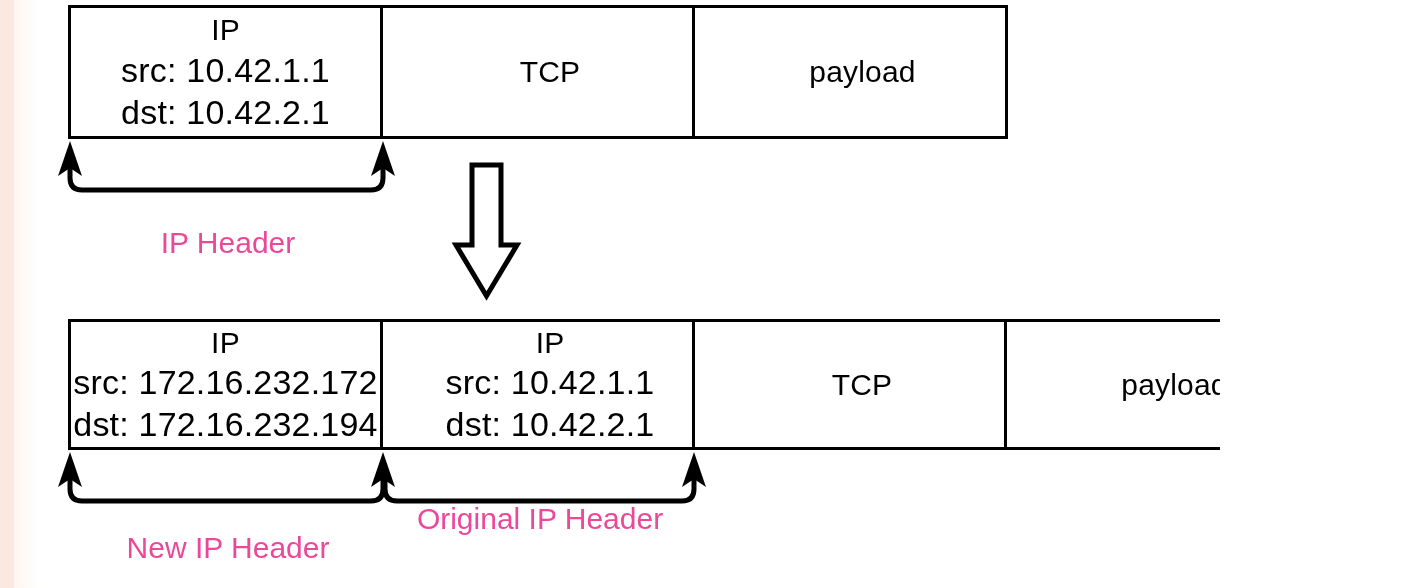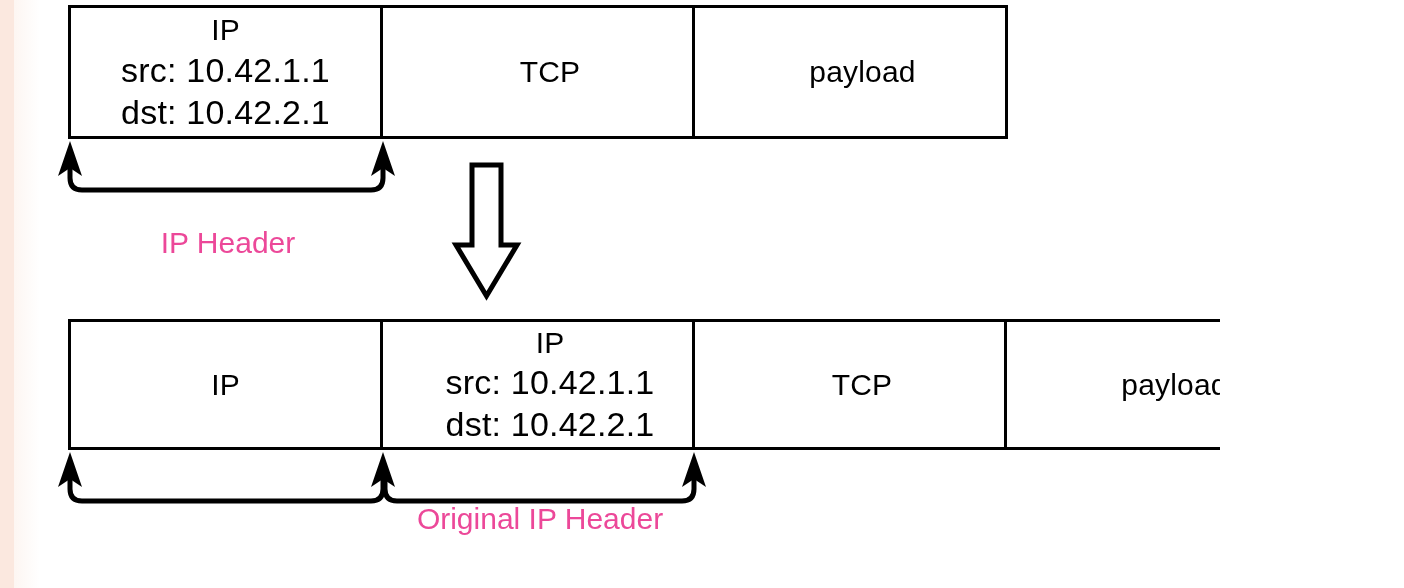--- a/index.html
+++ b/index.html
@@ -125,20 +125,22 @@
     <div class="cell single" style="width:313px; height:134px;">
       <div class="cell-title">payload</div>
     </div>
   </div>
 
   <div class="packet-row" style="left:68px; top:319px; width:1252px; height:131px;">
 
     <div class="cell" style="width:315px; height:131px;">
       <div class="cell-stack">
         <div class="cell-title">IP</div>
+        <div class="cell-line">src: 172.16.232.172</div>
+        <div class="cell-line">dst: 172.16.232.194</div>
       </div>
     </div>
 
     <div class="cell" style="width:312px; height:131px;">
       <div class="cell-stack">
         <div class="cell-title">IP</div>
         <div class="cell-line">src: 10.42.1.1</div>
         <div class="cell-line">dst: 10.42.2.1</div>
       </div>
     </div>
@@ -173,16 +175,17 @@
     </g>
 
     <g>
       <path d="M 385 474 L 385 489 Q 385 501 397 501 L 682 501 Q 694 501 694 489 L 694 474" fill="none" stroke="#000000" stroke-width="5" stroke-linecap="butt"></path>
       <path d="M 694 452 L 682 487 L 694 479 L 706 487 Z" fill="#000000"></path>
     </g>
   </svg>
 
   <div class="brace-label" style="left:228px; top:226px;">IP Header</div>
 
+  <div class="brace-label" style="left:228px; top:531px;">New IP Header</div>
 
   <div class="brace-label" style="left:540px; top:502px;">Original IP Header</div>
 
 </div>
 
 </body></html>

